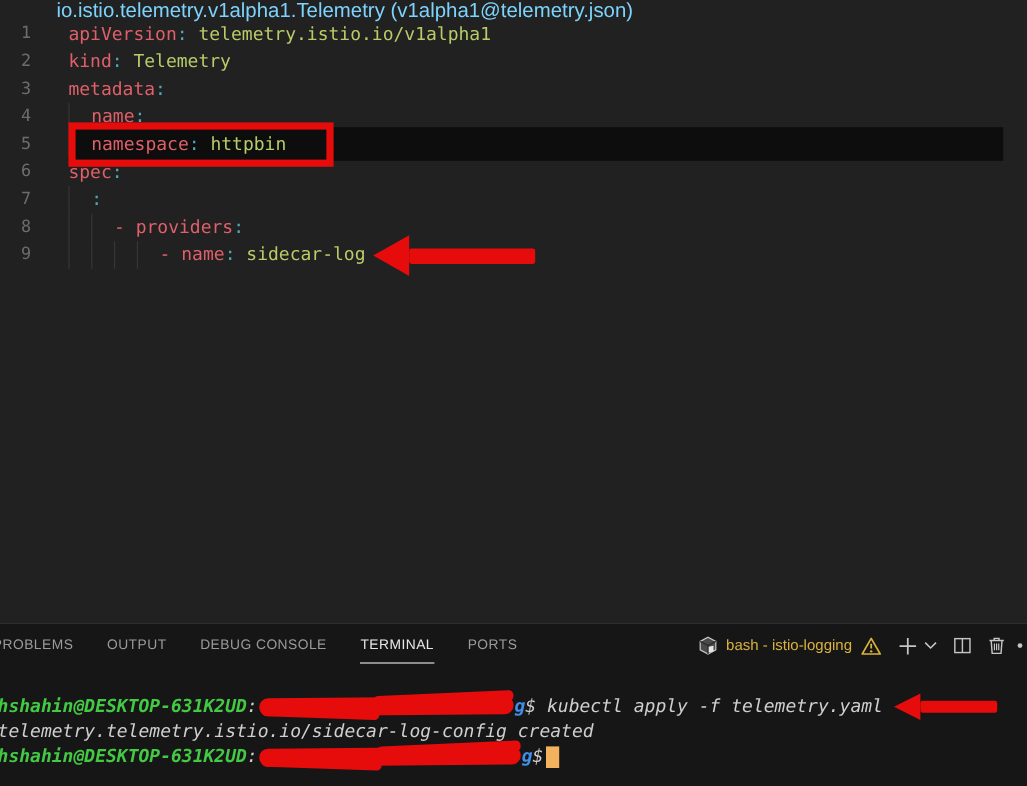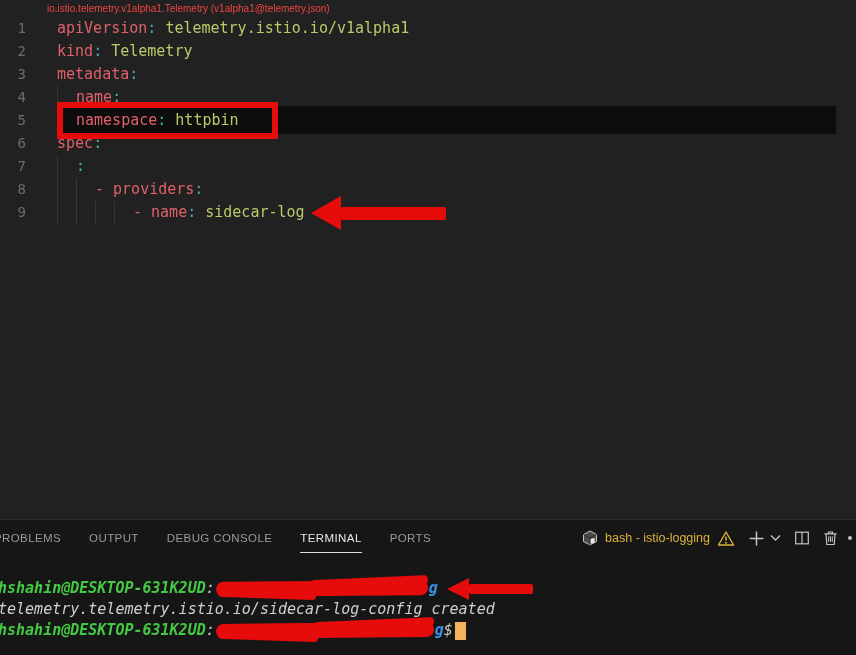--- a/index.html
+++ b/index.html
@@ -11,21 +11,21 @@
   :root{
     --annotation-red:#e60c0c;
     --key:#e0606a; --value:#b8cc68; --colon:#4ea8b8;
     --prompt-green:#44c944; --path-blue:#3f8fe8;
     --warn-yellow:#d9b23d; --cursor-orange:#f2b25e;
   }
   
   .editor{position:absolute;top:0;left:0;right:0;height:520px;background:#212121;}
   .breadcrumb{
     position:absolute;top:1px;left:47px;height:16px;line-height:16px;
-    font-family:"Liberation Sans",sans-serif;font-size:10px;color:#ef4444;white-space:nowrap;
+    font-family:"Liberation Sans",sans-serif;font-size:17px;color:#7dd3fc;white-space:nowrap;
   }
   .code{position:absolute;top:17px;left:0;right:0;}
   .code-line{display:flex;height:23px;line-height:23px;font-size:15px;white-space:pre;}
   .gutter{width:26px;flex:none;text-align:right;color:#6d6d6d;font-size:14px;}
   .line-text{margin-left:31px;display:flex;}
   .line-text span{white-space:pre;}
   .ind{display:inline-block;width:18px;flex:none;border-left:1px solid #363636;}
   .tk-key,.tk-dash{color:var(--key);}
   .tk-colon{color:var(--colon);}
   .tk-val{color:var(--value);}
@@ -150,18 +150,18 @@
     <div class="icon-btn">
       <svg width="15" height="16" viewBox="0 0 15 16">
         <path d="M1.5 3.8h12M5.5 3.5V2h4v1.5M3 3.8l.8 10.7h7.4L12 3.8" fill="none" stroke="#c5c5c5" stroke-width="1.2"></path>
         <path d="M5.7 6.3v5.6M7.5 6.3v5.6M9.3 6.3v5.6" stroke="#c5c5c5" stroke-width="1"></path>
       </svg>
     </div>
     <div class="dot-partial"></div>
   </div>
 
   <div class="term-content">
-      <div class="tline"><span class="seg-prompt">hshahin@DESKTOP-631K2UD</span><span class="seg-plain">:</span><span class="scribble" style="width: 212px;"></span><span class="seg-path">g</span><span class="iarrow"><span class="head"></span><span class="tail"></span></span></div>
+      <div class="tline"><span class="seg-prompt">hshahin@DESKTOP-631K2UD</span><span class="seg-plain">:</span><span class="scribble" style="width: 212px;"></span><span class="seg-path">g</span><span class="seg-plain">$ kubectl apply -f telemetry.yaml</span><span class="iarrow"><span class="head"></span><span class="tail"></span></span></div>
       <div class="tline"><span class="seg-plain">telemetry.telemetry.istio.io/sidecar-log-config created</span></div>
       <div class="tline"><span class="seg-prompt">hshahin@DESKTOP-631K2UD</span><span class="seg-plain">:</span><span class="scribble" style="width: 218px;"></span><span class="seg-path">g</span><span class="seg-plain">$</span><span class="cursor"></span></div>
     </div>
 
 </div>
 
 </body></html>

